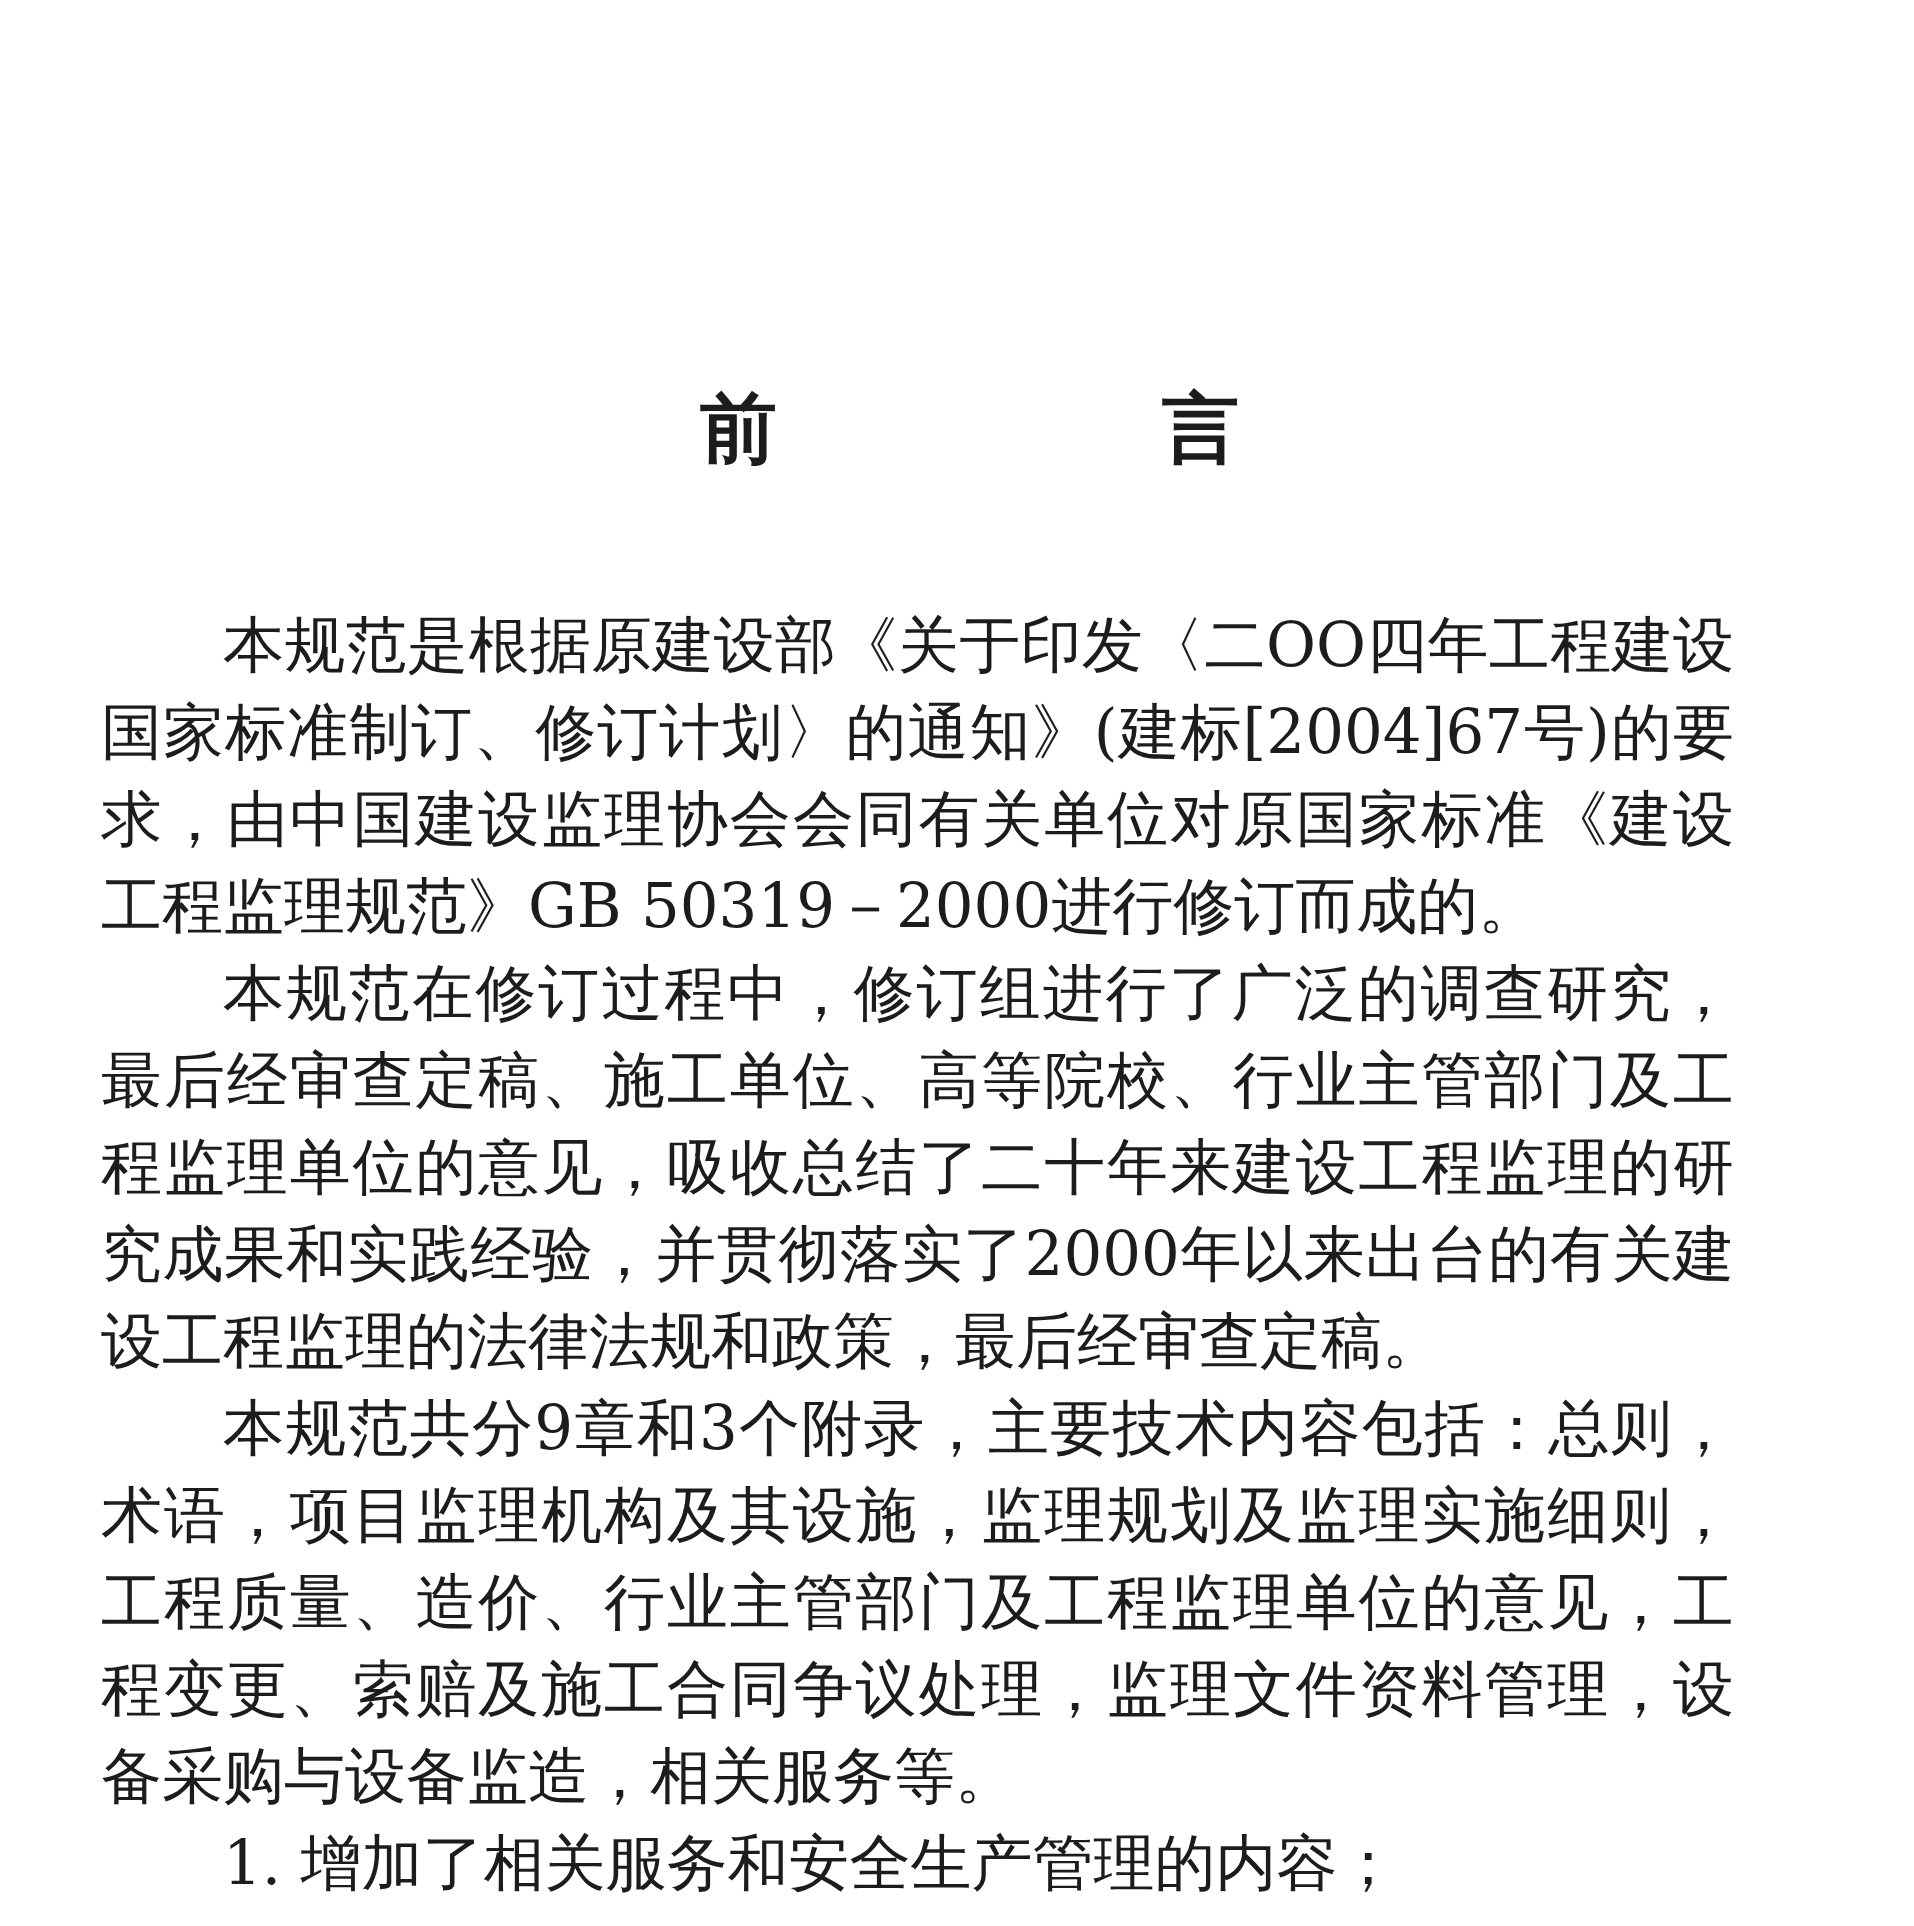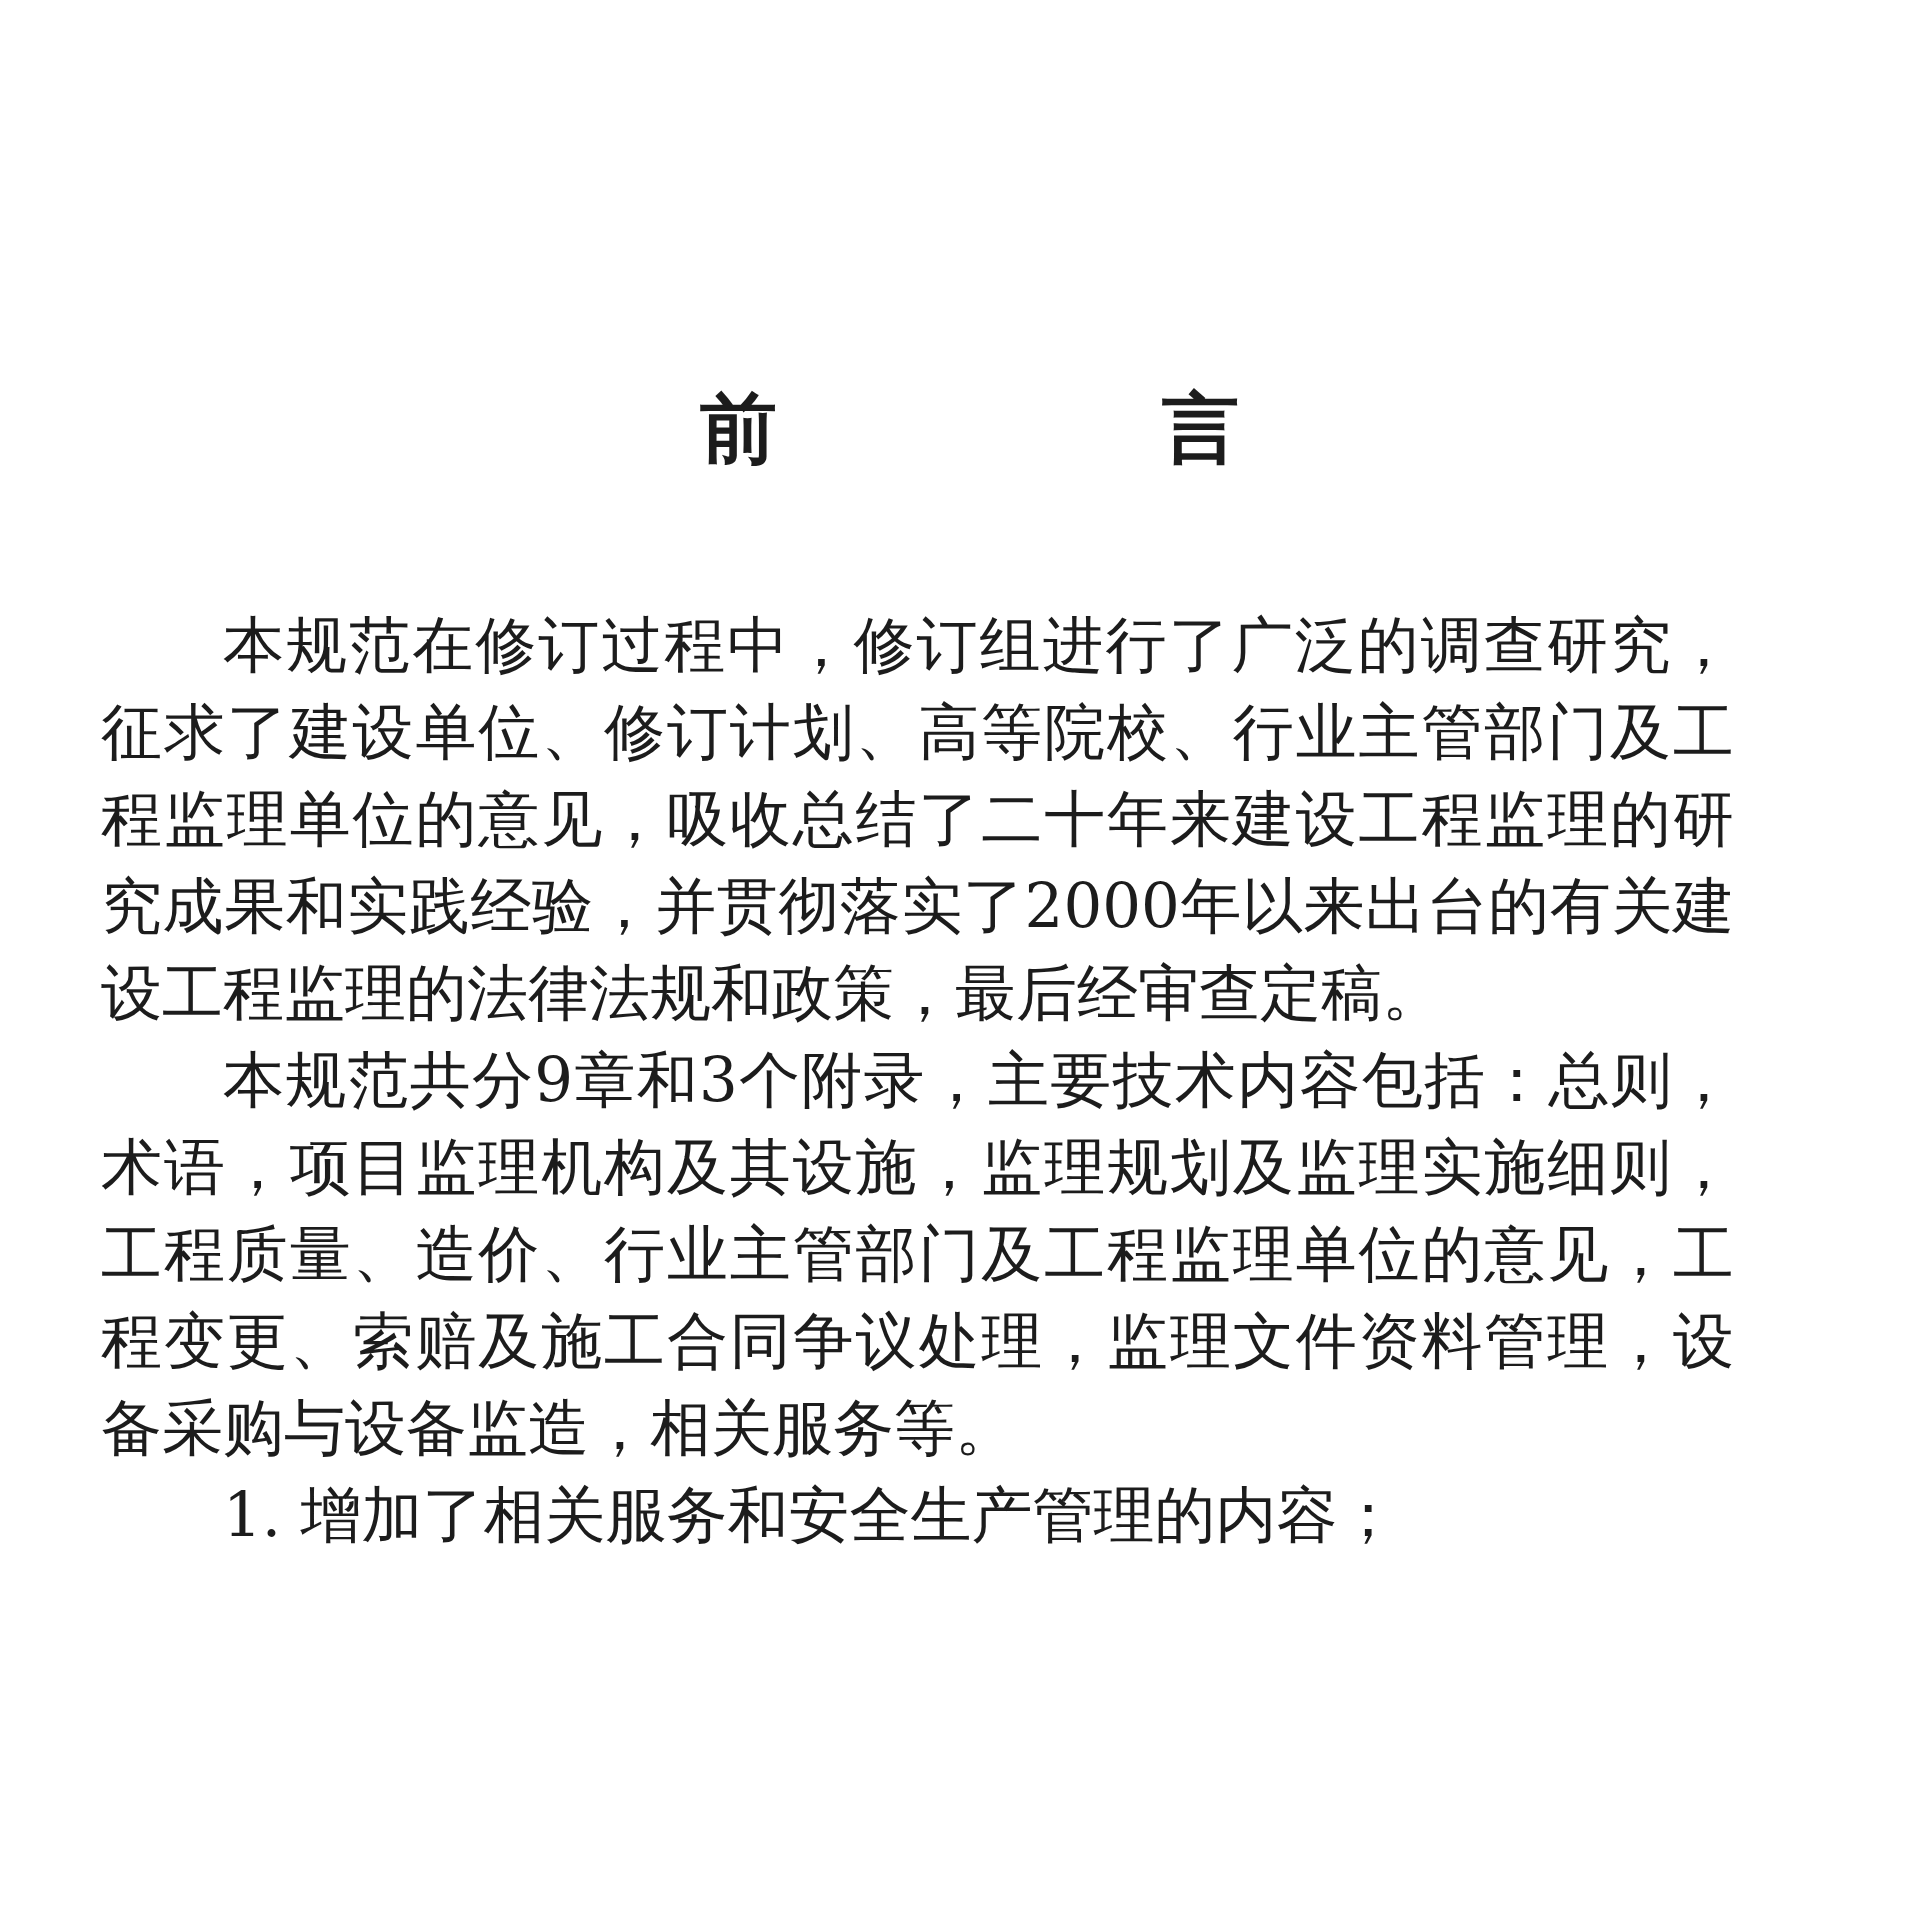--- a/index.html
+++ b/index.html
@@ -10,18 +10,19 @@
   .body { position:absolute; left:101px; top:601px; width:1633px; }
   .p { font-size:61px; line-height:87px; margin:0; text-align:justify; text-align-last:left; }
   .p.indent { text-indent:122px; }
 </style>
 </head>
 <body>
 
 <div class="title">前　言</div>
 
 <div class="body">
-  <p class="p indent">本规范在修订过程中，修订组进行了广泛的调查研究，征求了建设单位、修订计划、高等院校、行业主管部门及工程监理单位的意见，吸收总结了二十年来建设工程监理的研究成果和实践经验，并贯彻落实了2000年以来出台的有关建设工程监理的法律法规和政策，最后经审查定稿。</p>
+  <p class="p indent">本规范是根据原建设部《关于印发〈二OO四年工程建设国家标准制订、修订计划〉的通知》(建标[2004]67号)的要求，由中国建设监理协会会同有关单位对原国家标准《建设工程监理规范》GB 50319－2000进行修订而成的。</p>
+  <p class="p indent">本规范在修订过程中，修订组进行了广泛的调查研究，最后经审查定稿、施工单位、高等院校、行业主管部门及工程监理单位的意见，吸收总结了二十年来建设工程监理的研究成果和实践经验，并贯彻落实了2000年以来出台的有关建设工程监理的法律法规和政策，最后经审查定稿。</p>
   <p class="p indent">本规范共分9章和3个附录，主要技术内容包括：总则，术语，项目监理机构及其设施，监理规划及监理实施细则，工程质量、造价、行业主管部门及工程监理单位的意见，工程变更、索赔及施工合同争议处理，监理文件资料管理，设备采购与设备监造，相关服务等。</p>
   <p class="p indent">1. 增加了相关服务和安全生产管理的内容；</p>
 
 </div>
 
 
 </body></html>

